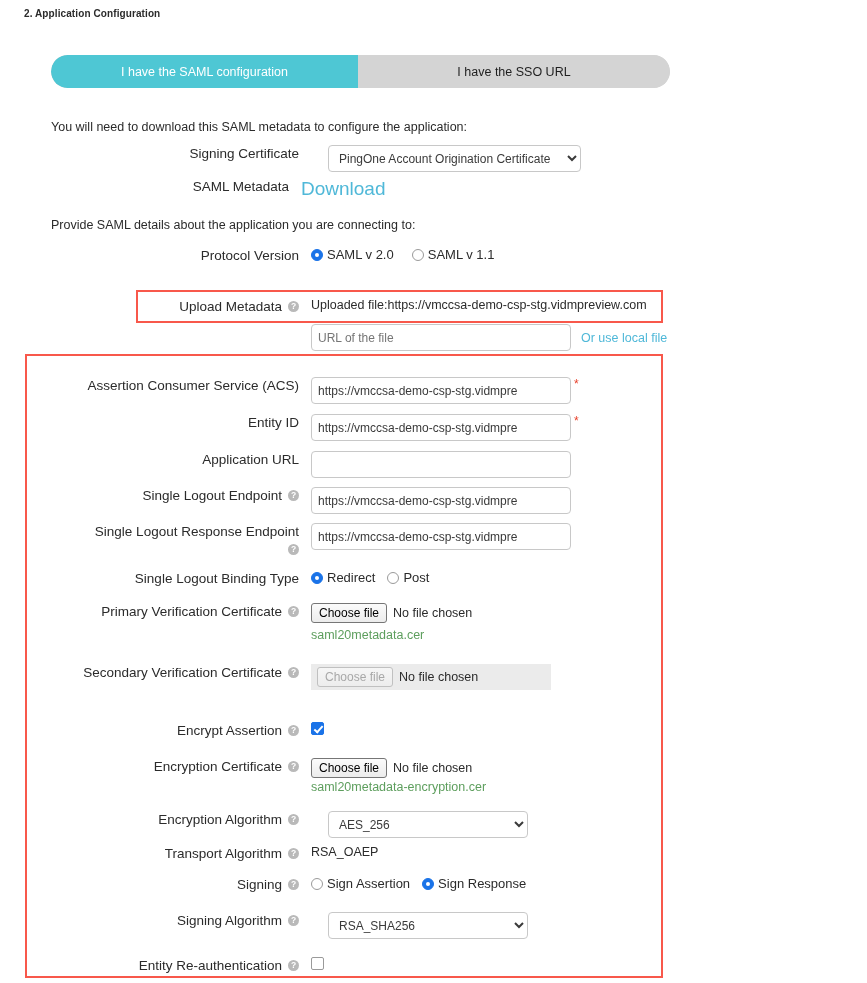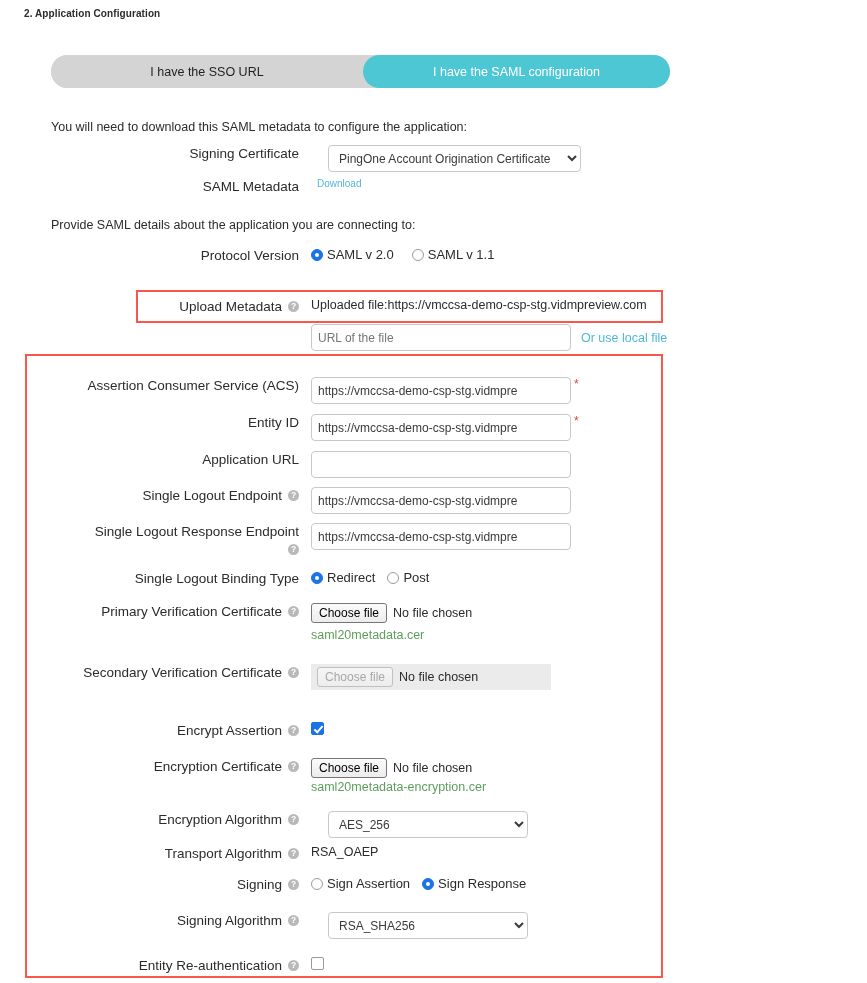--- a/index.html
+++ b/index.html
@@ -149,21 +149,21 @@
     padding: 0 4px 0 6px;
     outline: none;
     margin-left: 17px;
   }
   .sel-cert { width: 253px; }
   .sel-alg  { width: 200px; }
 
   
   .link {
     color: #4fb8d8;
-    font-size: 10px;
+    font-size: 19px;
     cursor: pointer;
     text-decoration: none;
   }
   .link-sm { font-size: 12.5px; }
 
   
   .radio-group { display: flex; align-items: center; font-size: 13px; }
   .radio-item { display: flex; align-items: center; margin-right: 18px; }
   .radio-item:last-child { margin-right: 0; }
   .rad {
@@ -237,37 +237,37 @@
   }
   #redbox-upload { left: 136px; top: 290px; width: 527px; height: 33px; }
   #redbox-main   { left: 25px;  top: 354px; width: 638px; height: 624px; }
 </style>
 </head>
 <body>
 
 <div class="section-title">2. Application Configuration</div>
 
 <div class="tabs">
+  <div class="tab active">I have the SAML configuration</div>
   <div class="tab inactive">I have the SSO URL</div>
-  <div class="tab active">I have the SAML configuration</div>
 </div>
 
 <div class="intro" id="intro-download">You will need to download this SAML metadata to configure the application:</div>
 <div class="intro" id="intro-provide">Provide SAML details about the application you are connecting to:</div>
 
 <div class="row" style="left:51px; top:145px;">
   <div class="lbl">Signing Certificate</div>
   <div class="field">
     <select class="sel-cert">
       <option>PingOne Account Origination Certificate</option>
     </select>
   </div>
 </div>
 
-<div class="row" style="left:51px; top:178px;gap:6px;">
+<div class="row" style="left:41px; top:178px;">
   <div class="lbl">SAML Metadata</div>
   <div class="field">
     <a class="link">Download</a>
   </div>
 </div>
 
 <div class="row" style="left:51px; top:247px;">
   <div class="lbl">Protocol Version</div>
   <div class="field">
     <div class="radio-group">

